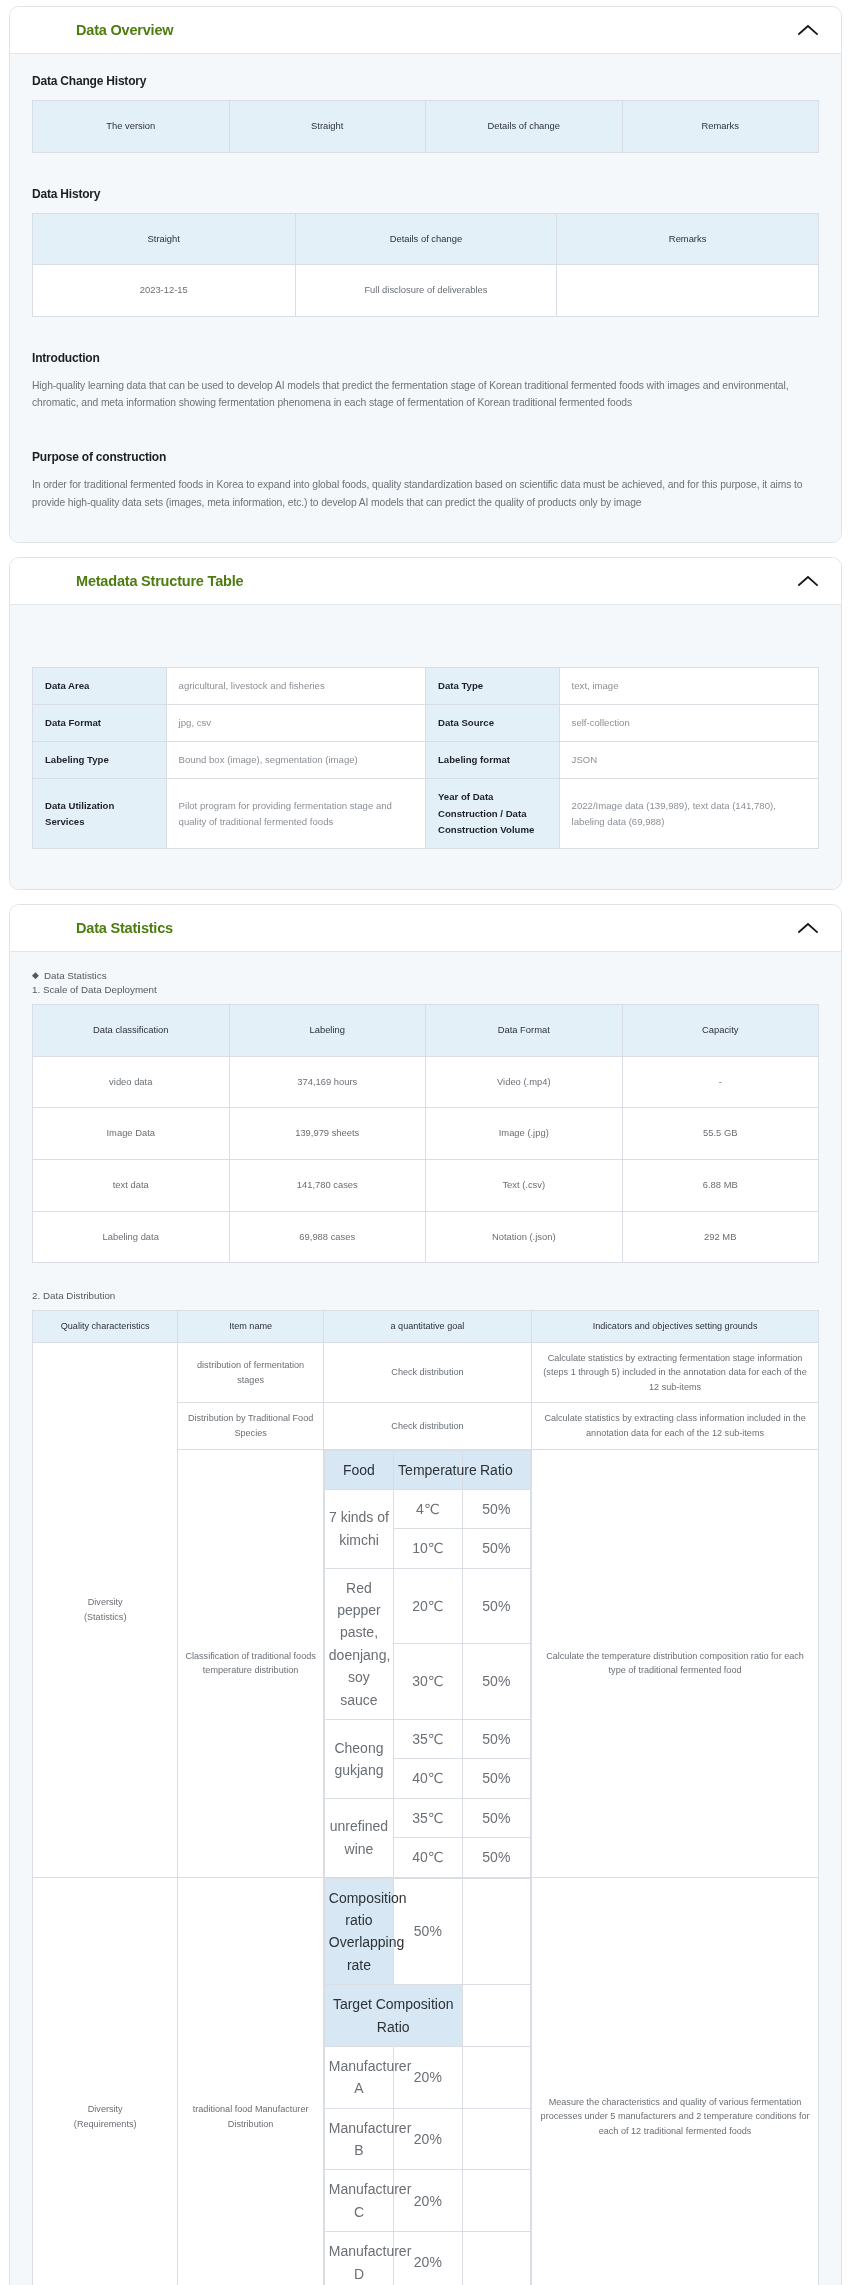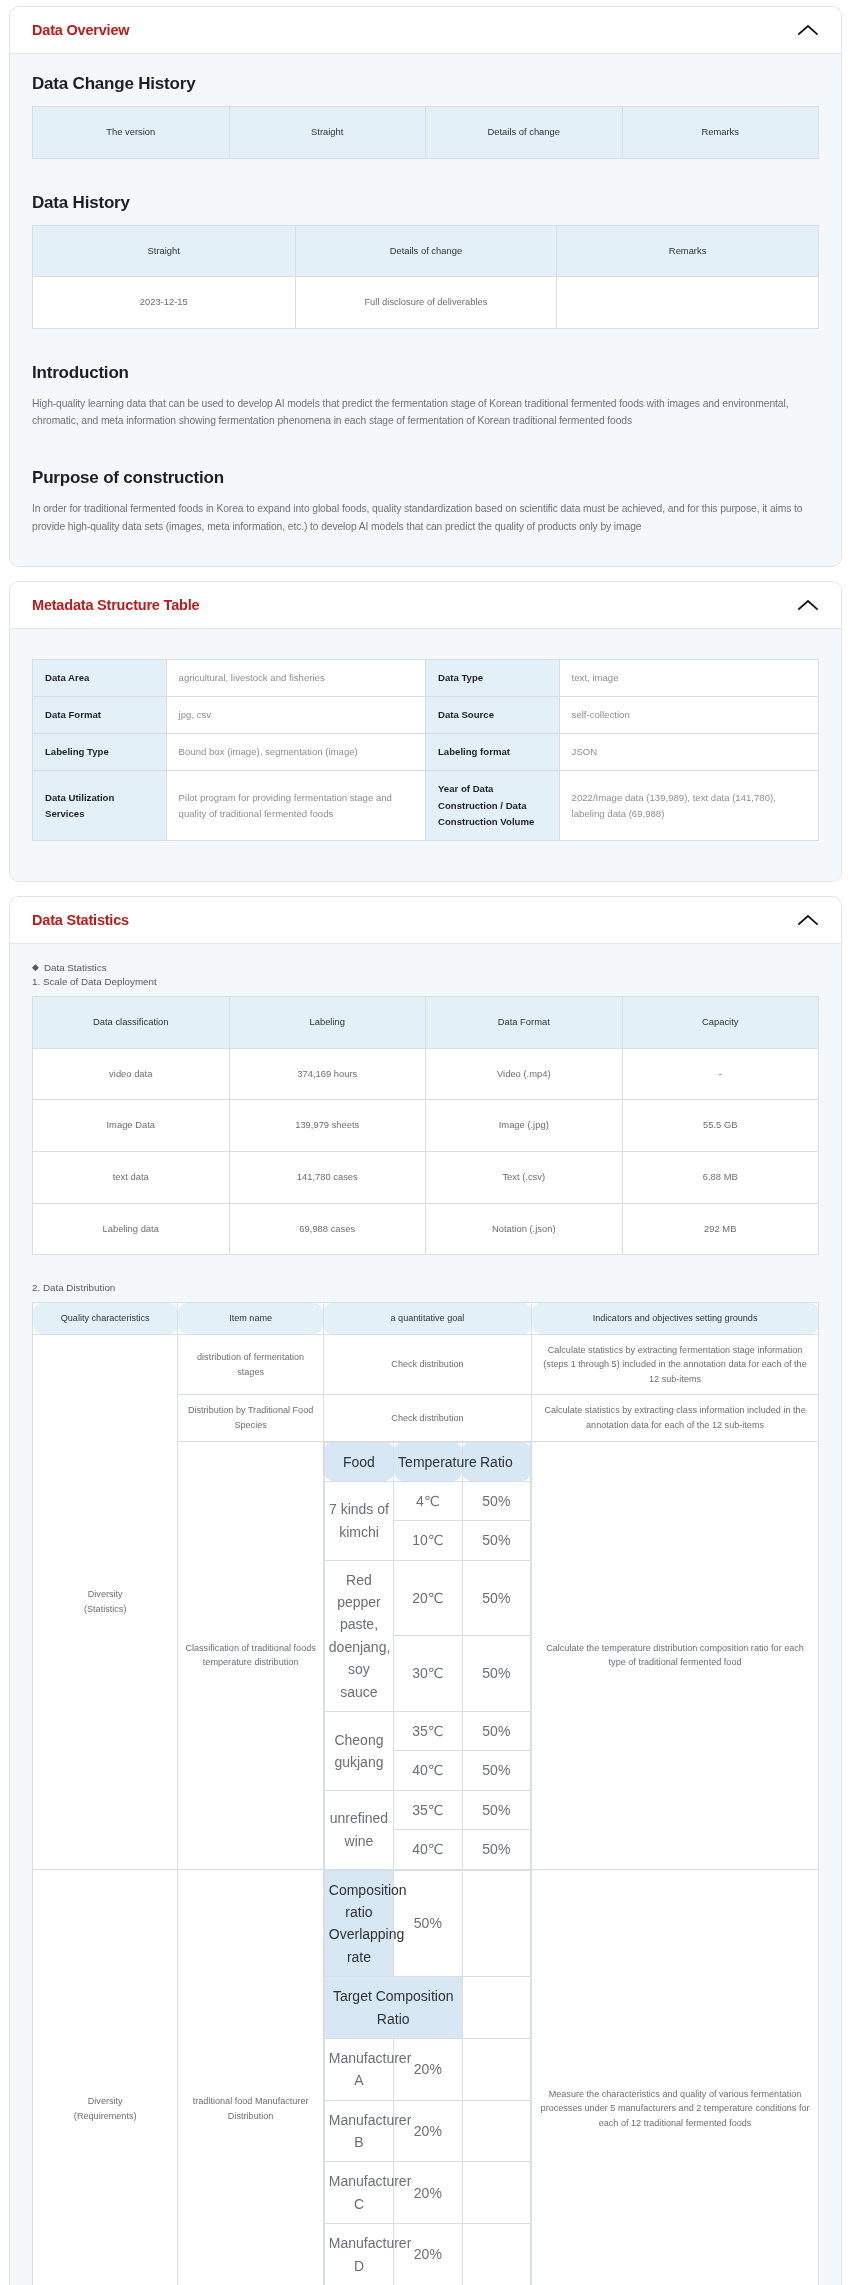--- a/index.html
+++ b/index.html
@@ -28,33 +28,34 @@
     align-items: center;
     justify-content: space-between;
     padding: 15px 22px 15px 22px;
     background: #ffffff;
     border-bottom: 1px solid #e3e7ec;
     cursor: pointer;
   }
   .panel-title {
     font-size: 14.5px;
     font-weight: bold;
-    color: #b91c1c;
+    color: #4d7c0f;
     letter-spacing: -0.2px;
+    margin-left: 44px;
   }
   .chevron { width: 22px; height: 14px; display: block; }
   .chevron svg { display: block; }
   .panel-body {
     background: #f4f8fb;
     padding: 16px 22px 26px 22px;
   }
 
   
   .sec-title {
-    font-size: 17px;
+    font-size: 12px;
     font-weight: bold;
     color: #1b1f24;
     margin: 10px 0 12px 0;
     letter-spacing: -0.2px;
   }
   .sec-title.tight { margin-top: 4px; }
   .para {
     font-size: 10.3px;
     line-height: 1.72;
     color: #6d7278;
@@ -88,20 +89,21 @@
   }
   table.grid td { height: 27px; }
 
   
   table.meta {
     width: 100%;
     border-collapse: collapse;
     table-layout: fixed;
     background: #ffffff;
     font-size: 9.6px;
+    margin-top: 32px;
   }
   table.meta td {
     border: 1px solid #d9dee4;
     padding: 10px 12px;
     vertical-align: middle;
     line-height: 1.7;
   }
   table.meta td.k {
     background: #e4f0f8;
     color: #1d2126;
@@ -138,21 +140,20 @@
     border: 1px solid #d9dee4;
     padding: 8px 5px;
     text-align: center;
     vertical-align: middle;
     font-weight: normal;
     line-height: 1.6;
   }
   table.dist th {
     background: #e4f0f8;
     color: #2d3238;
-    border-radius: 9px;
   }
   table.dist td.nopad { padding: 0; border: none; }
 
   
   table.sub {
     width: 100%;
     border-collapse: collapse;
     table-layout: fixed;
     font-size: 14px;
     color: #6a6f75;

